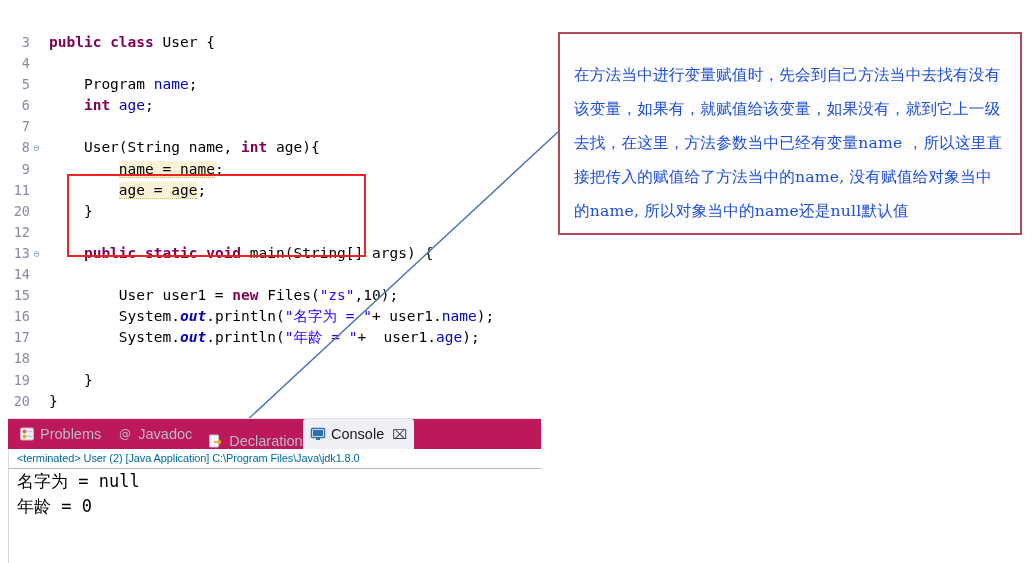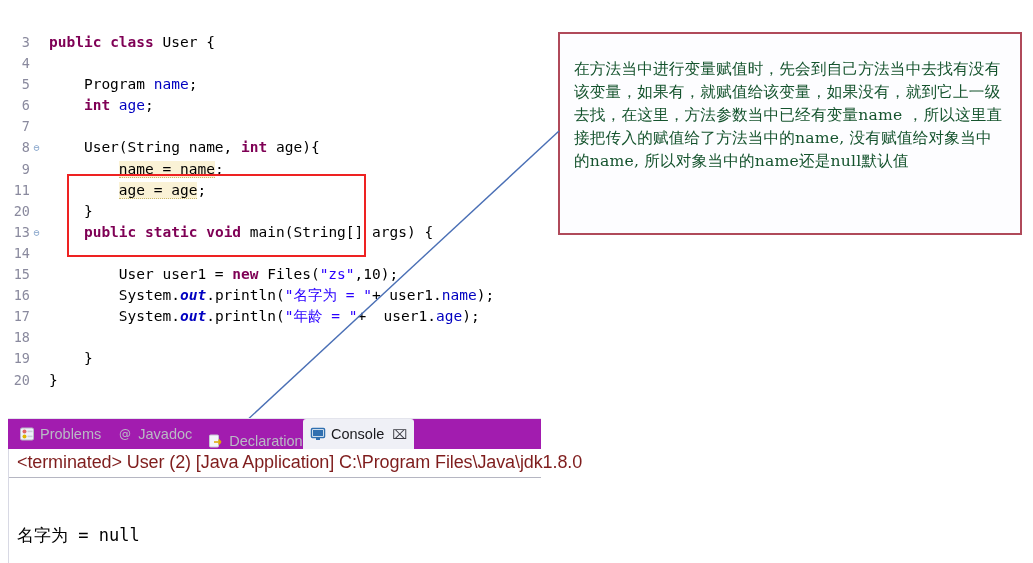--- a/index.html
+++ b/index.html
@@ -87,22 +87,22 @@
     width: 464px;
     height: 203px;
     border: 2px solid #b04a5a;
     box-sizing: border-box;
     background: #fdfdff;
     padding: 24px 14px 10px 14px;
   }
   #annotation-text {
     font-family: "DejaVu Serif", "Liberation Serif", serif;
     font-size: 15.6px;
-    line-height: 23px;
-    color: #14532d;
+    line-height: 34px;
+    color: #1d4ed8;
     letter-spacing: 0.2px;
     white-space: pre-wrap;
   }
 
   
   #connector-arrow {
     position: absolute;
     left: 0;
     top: 0;
     width: 1033px;
@@ -115,21 +115,21 @@
     position: absolute;
     left: 8px;
     top: 418px;
     width: 533px;
     height: 145px;
     background: #ffffff;
   }
   #console-tabbar {
     position: relative;
     height: 30px;
-    background: #a21caf;
+    background: #be185d;
     border-top: 1px solid #e3e4ec;
   }
   .console-tab {
     position: absolute;
     top: 0;
     height: 30px;
     display: flex;
     align-items: center;
     gap: 5px;
     padding: 0 7px;
@@ -150,51 +150,51 @@
   .tab-icon { display: inline-block; width: 16px; height: 16px; }
 
   #console-body {
     position: relative;
     height: 115px;
     background: #ffffff;
     border-left: 1px solid #d8d9e4;
   }
   #console-launch-line {
     font-family: "Liberation Sans", sans-serif;
-    font-size: 18px;
-    color: #7f1d1d;
+    font-size: 11px;
+    color: #0369a1;
     padding: 3px 0 4px 8px;
     border-bottom: 1px solid #b5b6c2;
     white-space: pre;
     letter-spacing: -0.1px;
   }
   .console-out {
     font-family: "DejaVu Sans Mono", "Liberation Mono", monospace;
     font-size: 17px;
     line-height: 25px;
     color: #000000;
     padding-left: 8px;
     white-space: pre;
-    margin-top: 45px;
   }
 </style>
 </head>
 <body>
 
 <div id="code-editor">
   <div id="code-lines">
       <div class="code-line"><span class="gutter">3</span><span class="fold blank"></span><span class="code-text"><span class="kw">public</span><span class="plain"> </span><span class="kw">class</span><span class="plain"> User {</span></span></div>
       <div class="code-line"><span class="gutter">4</span><span class="fold blank"></span><span class="code-text"><span class="plain"></span></span></div>
       <div class="code-line"><span class="gutter">5</span><span class="fold blank"></span><span class="code-text"><span class="plain">    Program </span><span class="fld">name</span><span class="plain">;</span></span></div>
       <div class="code-line"><span class="gutter">6</span><span class="fold blank"></span><span class="code-text"><span class="plain">    </span><span class="kw">int</span><span class="plain"> </span><span class="fld">age</span><span class="plain">;</span></span></div>
       <div class="code-line"><span class="gutter">7</span><span class="fold blank"></span><span class="code-text"><span class="plain"></span></span></div>
       <div class="code-line"><span class="gutter">8</span><span class="fold">⊖</span><span class="code-text"><span class="plain">    User(String name, </span><span class="kw">int</span><span class="plain"> age){</span></span></div>
       <div class="code-line"><span class="gutter">9</span><span class="fold blank"></span><span class="code-text"><span class="plain">        </span><span class="warn">name = name</span><span class="plain">;</span></span></div>
       <div class="code-line"><span class="gutter">11</span><span class="fold blank"></span><span class="code-text"><span class="plain">        </span><span class="warn">age = age</span><span class="plain">;</span></span></div>
       <div class="code-line"><span class="gutter">20</span><span class="fold blank"></span><span class="code-text"><span class="plain">    }</span></span></div>
+      <div class="code-line"><span class="gutter">12</span><span class="fold blank"></span><span class="code-text"><span class="plain"></span></span></div>
       <div class="code-line"><span class="gutter">13</span><span class="fold">⊖</span><span class="code-text"><span class="plain">    </span><span class="kw">public</span><span class="plain"> </span><span class="kw">static</span><span class="plain"> </span><span class="kw">void</span><span class="plain"> main(String[] args) {</span></span></div>
       <div class="code-line"><span class="gutter">14</span><span class="fold blank"></span><span class="code-text"><span class="plain"></span></span></div>
       <div class="code-line"><span class="gutter">15</span><span class="fold blank"></span><span class="code-text"><span class="plain">        User user1 = </span><span class="kw">new</span><span class="plain"> Files(</span><span class="str">"zs"</span><span class="plain">,10);</span></span></div>
       <div class="code-line"><span class="gutter">16</span><span class="fold blank"></span><span class="code-text"><span class="plain">        System.</span><span class="stat">out</span><span class="plain">.println(</span><span class="str">"名字为 = "</span><span class="plain">+ user1.</span><span class="fld">name</span><span class="plain">);</span></span></div>
       <div class="code-line"><span class="gutter">17</span><span class="fold blank"></span><span class="code-text"><span class="plain">        System.</span><span class="stat">out</span><span class="plain">.println(</span><span class="str">"年龄 = "</span><span class="plain">+  user1.</span><span class="fld">age</span><span class="plain">);</span></span></div>
       <div class="code-line"><span class="gutter">18</span><span class="fold blank"></span><span class="code-text"><span class="plain"></span></span></div>
       <div class="code-line"><span class="gutter">19</span><span class="fold blank"></span><span class="code-text"><span class="plain">    }</span></span></div>
       <div class="code-line"><span class="gutter">20</span><span class="fold blank"></span><span class="code-text"><span class="plain">}</span></span></div>
     </div>
   <div id="constructor-highlight-box"></div>

